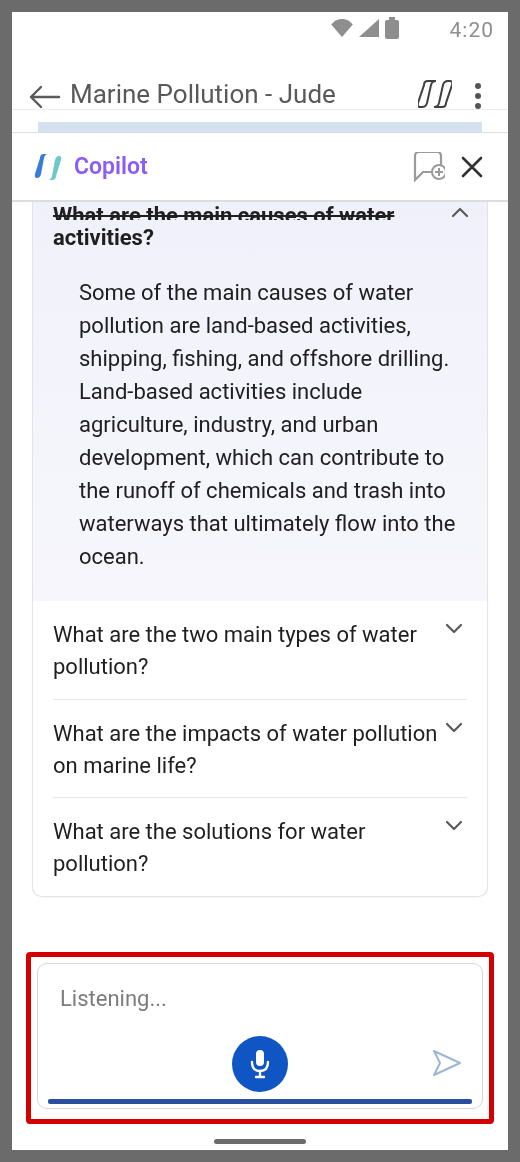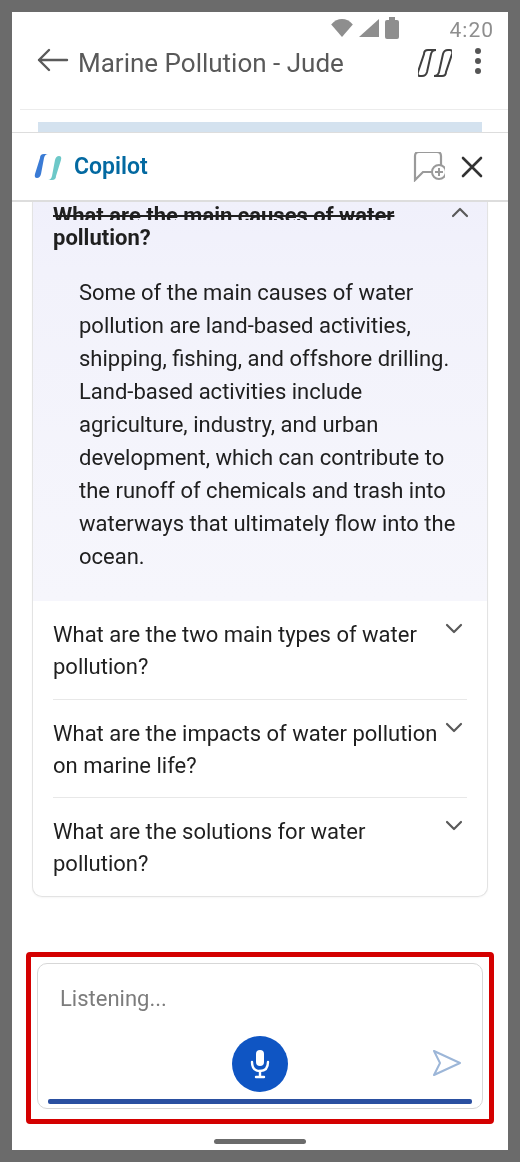--- a/index.html
+++ b/index.html
@@ -16,38 +16,37 @@
       overflow:hidden;
     }
     
     .status-bar {
       height:36px; display:flex; justify-content:flex-end; align-items:center;
       padding:0 14px; color:#8e8e8e; font-size:21px; gap:6px;
     }
     .status-bar .time { letter-spacing:1px;margin-left:45px; }
     
     .app-bar {
-      height:62px; display:flex; align-items:flex-start; padding:0 10px 0 6px;
+      height:62px; display:flex; align-items:flex-end; padding:0 10px 0 6px;
       border-bottom:1px solid #ececec;
-      margin-left:8px;
     }
     .app-bar .back { width:52px; display:flex; justify-content:center; align-items:center; }
     .app-bar .title {
       flex:1; font-size:26px; color:#595959; font-weight:400;
       white-space:nowrap; overflow:hidden;
     }
     .app-bar .copilot-glyph { width:46px; display:flex; justify-content:center; }
     .app-bar .more { width:40px; display:flex; justify-content:center; font-size:26px; color:#555; }
     .cp-banner { height:10px; background:#d4e2ef; margin:12px 26px 0 26px; }
     .cp-header {
       height:70px; border-top:1px solid #dddddd; border-bottom:2px solid #dddddd;
       display:flex; align-items:center; padding:0 16px; background:#fff;
     }
     .cp-header .logo { width:40px; height:40px; display:flex; align-items:center; justify-content:center; }
-    .cp-header .name { font-size:23px; font-weight:600; color:#0369a1; margin-left:6px; flex:1; }
+    .cp-header .name { font-size:23px; font-weight:600; color:#8b5cf6; margin-left:6px; flex:1; }
     .cp-header .chat-btn { width:48px; display:flex; justify-content:center; }
     .cp-header .close-btn { width:40px; display:flex; justify-content:center; font-size:26px; color:#333; }
     
     .accordion-card {
       margin:0 20px; border:1px solid #e3e3e3; border-top:none; border-radius:0 0 10px 10px;
       overflow:hidden; background:#fff;
       box-shadow:0 1px 2px rgba(0,0,0,.04);
     }
     .acc-item .acc-head {
       display:flex; align-items:flex-start; padding:18px 14px 16px 20px;
@@ -181,21 +180,21 @@
     </div>
   </div>
 
   <div class="accordion-card">
     <div class="acc-item">
       <div class="acc-head" style="padding-top:0;">
         <div class="acc-q">
           <span style="display:block;position:relative;top:-2px;height:20px;overflow:hidden;">
              <span style="text-decoration:line-through;text-decoration-thickness:2px;font-weight:700;">What are the main causes of water pollution?</span>
           </span>
-          <span style="font-weight:700;">pollution?</span>
+          <span style="font-weight:700;">activities?</span>
         </div>
         <div class="chevron">
           <svg width="18" height="12" viewBox="0 0 18 12">
               <path d="M2 10 L9 3 L16 10" stroke="#5a5a5a" stroke-width="2.2" fill="none" stroke-linecap="round" stroke-linejoin="round"></path>
             </svg>
         </div>
       </div>
       <div class="acc-body">Some of the main causes of water pollution are land-based activities, shipping, fishing, and offshore drilling. Land-based activities include agriculture, industry, and urban development, which can contribute to the runoff of chemicals and trash into waterways that ultimately flow into the ocean.</div>
     </div>
 

